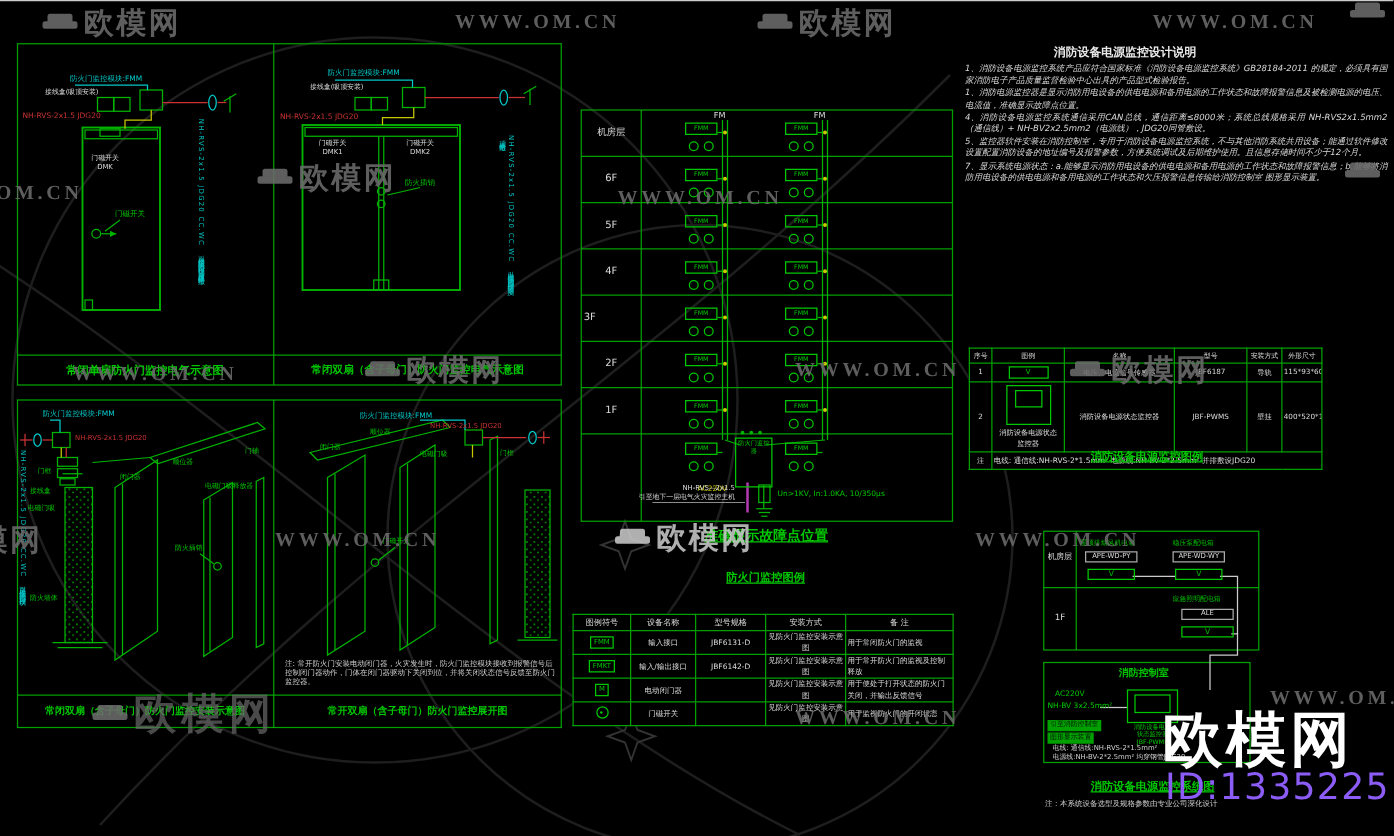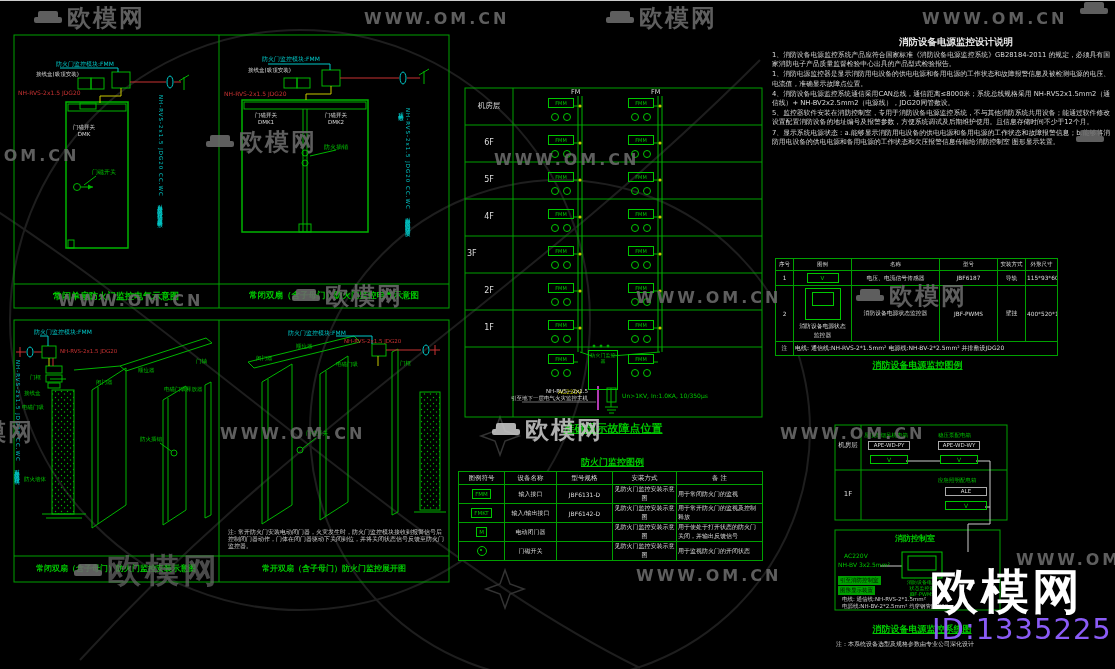--- a/index.html
+++ b/index.html
@@ -14,37 +14,37 @@
   .und{text-decoration:underline;}
   .vtext{writing-mode:vertical-rl;text-orientation:mixed;letter-spacing:1px;}
   
   .fm{position:absolute;z-index:2;width:26px;}
   .fm .bx{border:1px solid #00c800;color:#00c800;font-size:5px;line-height:8px;height:8px;text-align:center;overflow:hidden;}
   .fm .cs{display:flex;justify-content:space-between;padding:0 3px;margin-top:5px;}
   .fm .cs i{width:6px;height:6px;border:1px solid #00c800;border-radius:50%;}
   .monitor{position:absolute;z-index:2;border:1px solid #00c800;color:#00c800;
            font-size:5px;line-height:1.1;text-align:center;overflow:hidden;padding-top:2px;}
   
-  table.tbl{position:absolute;z-index:2;border-collapse:collapse;table-layout:fixed;background:#000;}
+  table.tbl{position:absolute;z-index:2;border-collapse:collapse;table-layout:fixed;background:#000;margin-top:20px;}
   .tbl td,.tbl th{border:1px solid #00a000;color:#ddd;font-weight:normal;padding:0 1px;
                   text-align:center;overflow:hidden;}
   .symb{display:inline-block;border:1px solid #00c800;color:#00c800;font-size:5.5px;
         line-height:8px;padding:0 2px;}
   .symc{display:inline-block;width:8px;height:8px;border:1px solid #00c800;border-radius:50%;position:relative;}
   .symc:after{content:"";position:absolute;left:2.5px;top:2.5px;width:2px;height:2px;background:#00c800;border-radius:50%;}
   .cab{margin:2px auto 1px;width:34px;height:30px;border:1px solid #00c800;}
   .cab .scr{margin:3px auto 2px;width:20px;height:12px;border:1px solid #00c800;}
   
-  .notes{position:absolute;z-index:2;color:#d8d8d8;font-size:6.8px;line-height:9.2px;text-align:justify;}
+  .notes{position:absolute;z-index:2;color:#d8d8d8;font-size:6.8px;line-height:9.2px;text-align:justify;font-style:italic;}
   .notes div{margin-bottom:1px;}
   
   .wm{position:absolute;z-index:3;color:#6b6b6b;font-weight:bold;display:flex;align-items:center;gap:5px;opacity:.88;}
   .wm .t{font-size:24px;letter-spacing:2px;}
   .wm.big .t{font-size:34px;letter-spacing:4px;opacity:.8;}
-  .wm.url{font-size:16px;letter-spacing:3px;}
+  .wm.url{font-size:16px;letter-spacing:3px;font-family:Liberation Serif, serif;}
   .wm.bright{color:#c8c8c8;}
   .sofa{position:relative;width:28px;height:15px;display:inline-block;}
   .sofa:before{content:"";position:absolute;left:4px;top:0;width:20px;height:8px;background:currentColor;border-radius:2px;}
   .sofa:after{content:"";position:absolute;left:0;top:6px;width:28px;height:6px;background:currentColor;border-radius:2px;}
   .logo-name{position:absolute;z-index:4;color:#fff;font-weight:bold;font-size:48px;letter-spacing:3px;}
   .logo-id{position:absolute;z-index:4;color:#8b5cf6;font-size:29px;letter-spacing:1px;}
   .greenbox{display:inline-block;background:#00a000;color:#001000;font-size:5.5px;line-height:7px;padding:1px 2px;margin-bottom:1px;}
 </style>
 </head>
 <body>
@@ -495,21 +495,21 @@
     <tr style="height:16px">
       <td><span class="symc"></span></td>
       <td>门磁开关</td>
       <td></td>
       <td>见防火门监控安装示意图</td>
       <td style="text-align:left">用于监视防火门的开闭状态</td>
     </tr>
   </tbody>
     </table>
 
-  <div class="cap" style="left:806px;top:36px;width:300px;font-size:9.5px;color:#e8e8e8">消防设备电源监控设计说明</div>
+  <div class="cap" style="left:750px;top:36px;width:300px;font-size:9.5px;color:#e8e8e8">消防设备电源监控设计说明</div>
   <div class="notes" style="left:772px;top:51px;width:338px">
     <div>1、消防设备电源监控系统产品应符合国家标准《消防设备电源监控系统》GB28184-2011 的规定，必须具有国家消防电子产品质量监督检验中心出具的产品型式检验报告。</div>
     <div>1、消防电源监控器是显示消防用电设备的供电电源和备用电源的工作状态和故障报警信息及被检测电源的电压、电流值，准确显示故障点位置。</div>
     <div>4、消防设备电源监控系统通信采用CAN总线，通信距离≤8000米；系统总线规格采用 NH-RVS2x1.5mm2（通信线）+ NH-BV2x2.5mm2（电源线），JDG20同管敷设。</div>
     <div>5、监控器软件安装在消防控制室，专用于消防设备电源监控系统，不与其他消防系统共用设备；能通过软件修改设置配置消防设备的地址编号及报警参数，方便系统调试及后期维护使用。且信息存储时间不少于12个月。</div>
     <div>7、显示系统电源状态：a.能够显示消防用电设备的供电电源和备用电源的工作状态和故障报警信息；b.能够将消防用电设备的供电电源和备用电源的工作状态和欠压报警信息传输给消防控制室 图形显示装置。</div>
   </div>
 
   <table class="tbl" style="left:775px;top:258px;width:282px;font-size:5.8px">
     <colgroup>

